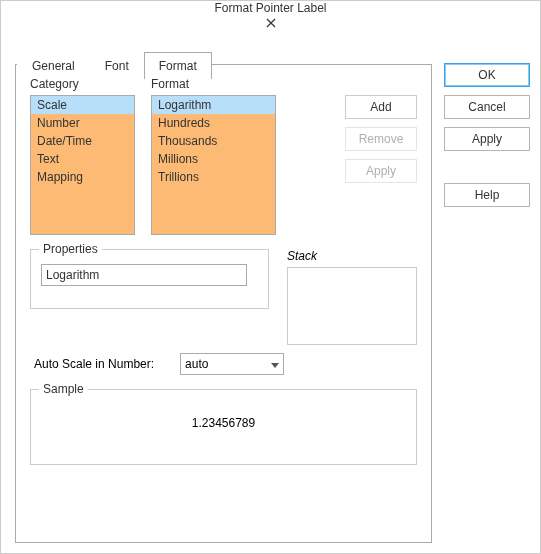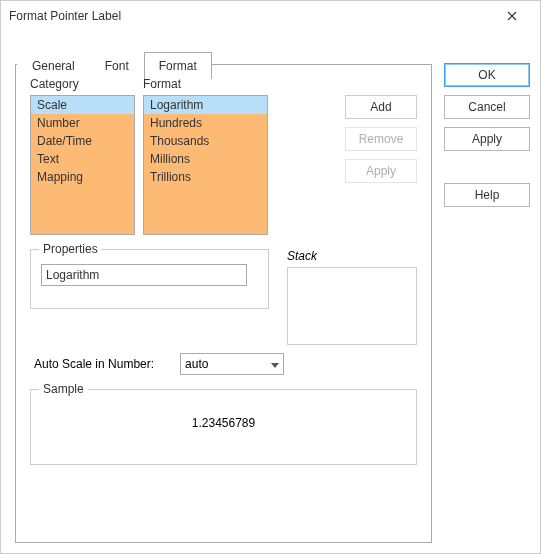--- a/index.html
+++ b/index.html
@@ -1,28 +1,28 @@
 <!DOCTYPE html>
 <html><head>
 <meta charset="utf-8">
 <style>
   * { box-sizing: border-box; font-family: "Segoe UI", Tahoma, sans-serif; font-size: 12px; }
   body { margin: 0; background: #fff; }
   .window { width: 541px; height: 554px; border: 1px solid #ccc; display: flex; flex-direction: column; }
-  .titlebar { height: 30px; display: flex; align-items: center; padding: 0 8px; }
+  .titlebar { height: 30px; display: flex; align-items: center; padding: 0 8px; flex-direction: column; }
   .titlebar-text { flex: 1; color: #333; }
   .close-btn { width: 40px; height: 24px; display:flex; align-items:center; justify-content:center; cursor:pointer; }
   .close-btn svg { width:10px; height:10px; }
   .body { flex:1; display:flex; padding: 6px 10px 10px 14px; gap: 12px; }
   .left { flex:1; display:flex; flex-direction:column; }
   .tabs { display:flex; margin-left:2px; }
   .tab { padding: 6px 14px; border:1px solid transparent; border-bottom:none; color:#333; cursor:pointer; position:relative; top:15px; background:#fff;}
   .tab.active { border-color:#aaa; border-top:1px solid #aaa; z-index:2; }
   .tab-panel { border:1px solid #aaa; flex:1; padding: 12px 14px 14px 14px; display:flex; flex-direction:column; }
-  .row1 { display:flex; gap:8px; }
+  .row1 { display:flex; gap:16px; }
   .col-label { color:#333; margin-bottom:4px; display:block; }
   .listbox { background:#fdba74; border:1px solid #aaa; overflow:hidden; }
   .li { padding:2px 6px; color:#333; cursor:pointer; white-space:nowrap;}
   .li.sel { background:#b8dff9; }
   .cat-box { width:105px; height:140px; }
   .fmt-box { width:125px; height:140px; }
   .btncol { display:flex; flex-direction:column; gap:8px; margin-left:auto; padding-top:18px;}
   .flatbtn { width:72px; height:24px; display:flex; align-items:center; justify-content:center; background:#fff; border:1px solid #ccc; cursor:pointer; color:#333;}
   .flatbtn.disabled { color:#b0b0b0; border-color:#e4e4e4; cursor:default;}
   .row2 { display:flex; gap:18px; margin-top:14px; }

